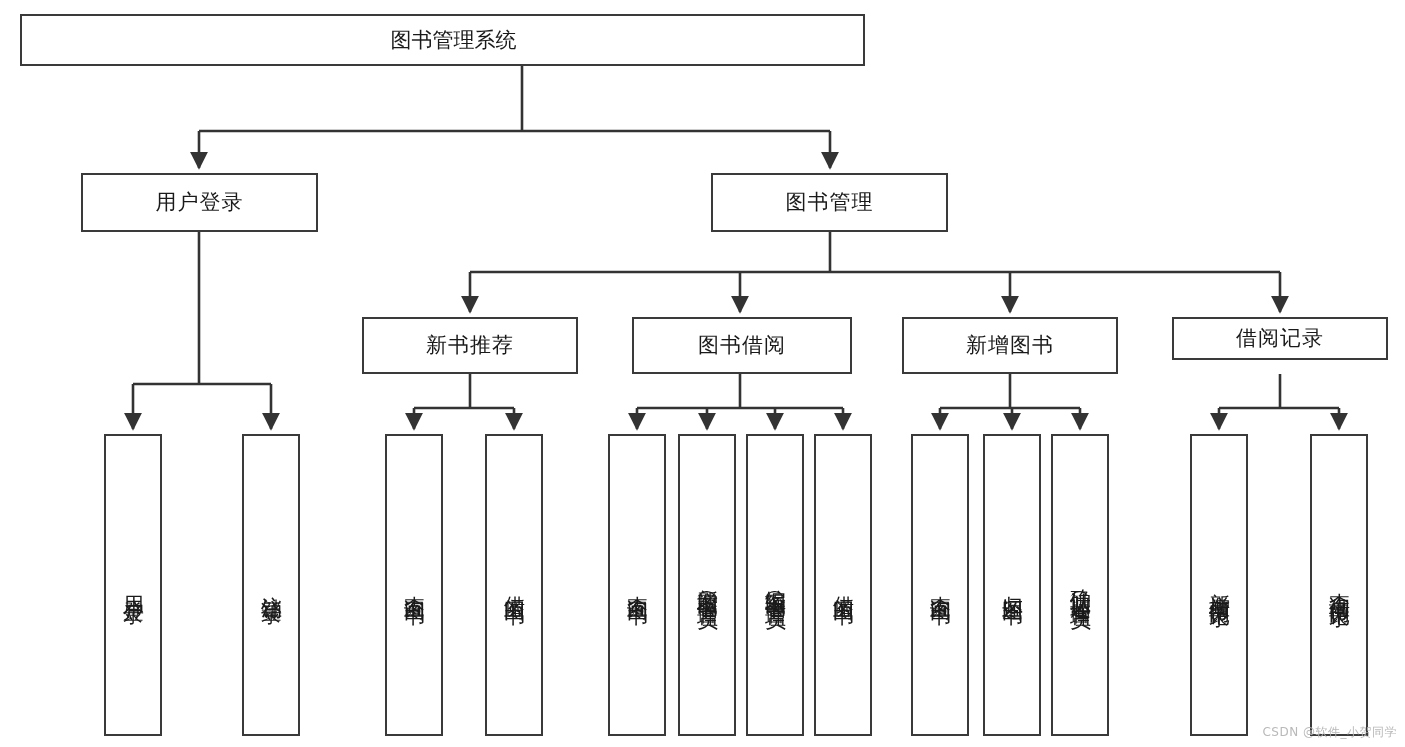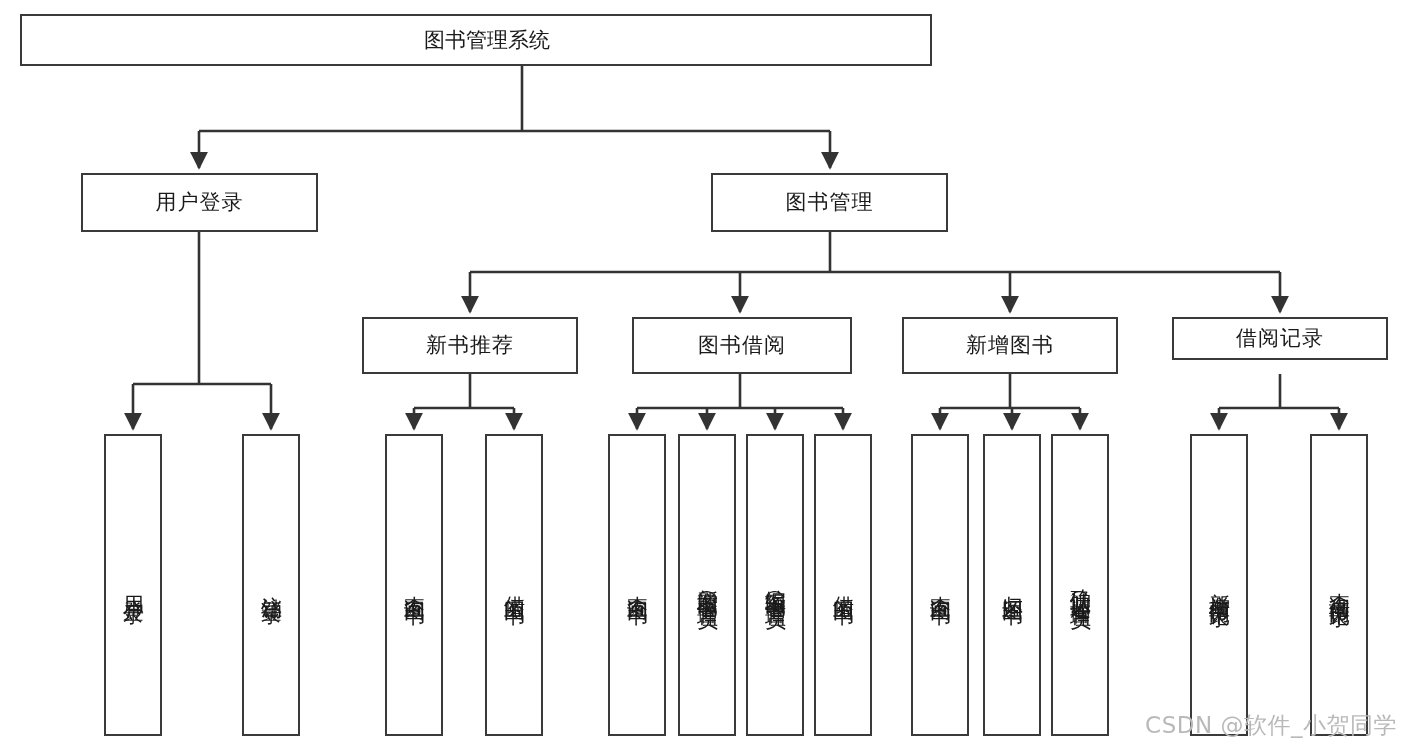--- a/index.html
+++ b/index.html
@@ -55,21 +55,21 @@
   .leaf-text {
     writing-mode: vertical-rl;
     text-orientation: upright;
     display: block;
     white-space: nowrap;
   }
   .watermark {
     position: absolute;
     right: 8px;
     bottom: 6px;
-    font-size: 23px;
+    font-size: 12px;
     color: #b9b9b9;
     font-family: "DejaVu Sans", "Liberation Sans", sans-serif;
     white-space: nowrap;
     letter-spacing: 0.5px;
   }
 </style>
 </head>
 <body>
 
 <div id="canvas">
@@ -117,21 +117,21 @@
       <path d="M 1012 408 L 1012 429" marker-end="url(#arrow)"></path>
       <path d="M 1080 408 L 1080 429" marker-end="url(#arrow)"></path>
 
       <path d="M 1280 374 L 1280 408"></path>
       <path d="M 1219 408 L 1339 408"></path>
       <path d="M 1219 408 L 1219 429" marker-end="url(#arrow)"></path>
       <path d="M 1339 408 L 1339 429" marker-end="url(#arrow)"></path>
     </g>
   </svg>
 
-  <div class="node root" style="left:20px; top:14px; width:912px; height:52px;padding-left:22px;">
+  <div class="node root" style="left:20px; top:14px; width:845px; height:52px;padding-left:22px;">
     <span>图书管理系统</span>
   </div>
 
   <div class="node horiz" style="left:81px; top:173px; width:237px; height:59px;">
     <span>用户登录</span>
   </div>
   <div class="node horiz" style="left:711px; top:173px; width:237px; height:59px;">
     <span>图书管理</span>
   </div>
 

